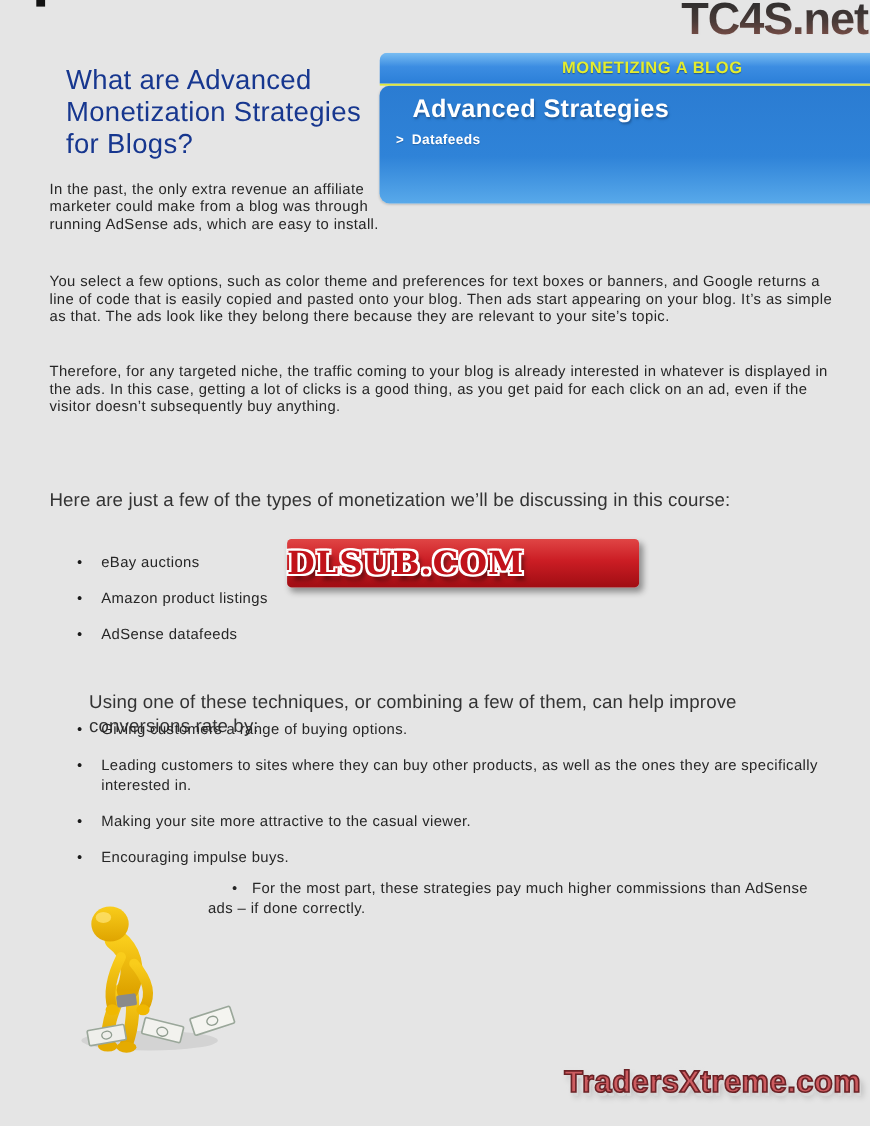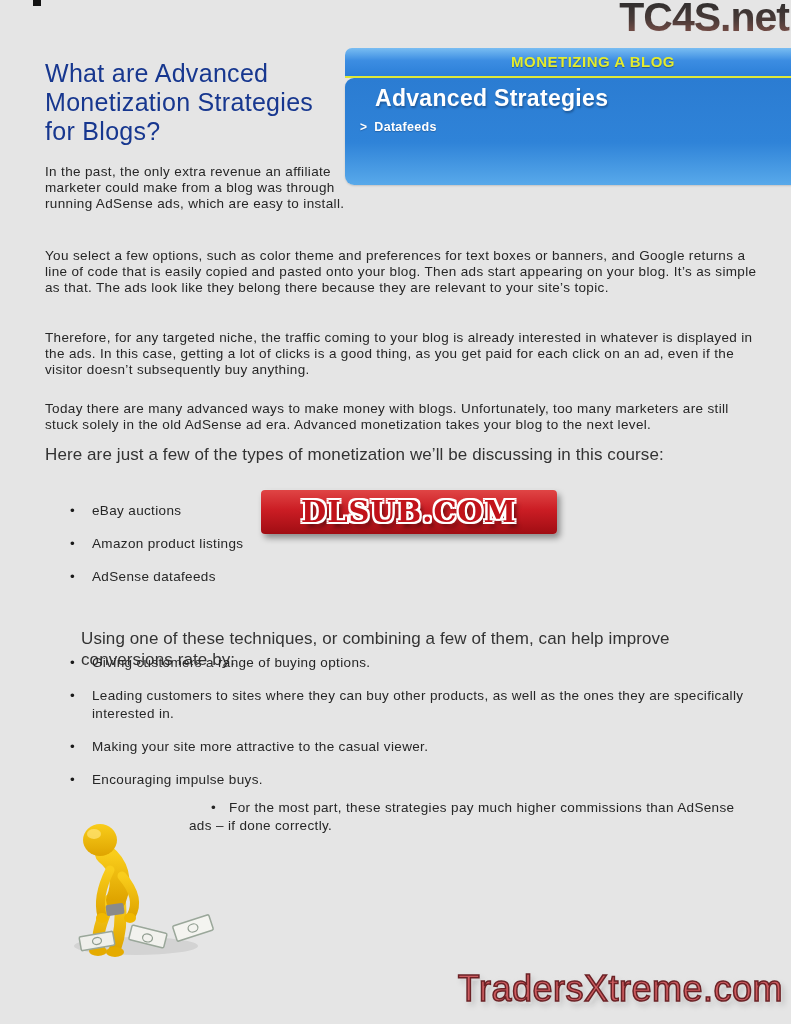--- a/index.html
+++ b/index.html
@@ -59,21 +59,21 @@
   }
   .bluebox-items { margin-top: 8px; margin-left: 15px; list-style: none; }
   .bluebox-items li {
     color: #ffffff; font-weight: bold; font-size: 12.5px; letter-spacing: 0.3px;
     margin-bottom: 10px; text-shadow: 0 1px 1px rgba(20,60,110,0.4);
   }
   .arrow { margin-right: 7px; font-size: 12px; }
 
   
   .heading {
-    position: absolute; left: 45px; top: 59px; width: 305px;
+    position: absolute; left: 60px; top: 59px; width: 305px;
     color: #17378f; font-size: 25px; line-height: 29px; font-weight: normal;
     letter-spacing: 0.3px;
   }
   .copy {
     color: #262626; font-size: 13.5px; line-height: 15.8px; letter-spacing: 0.35px;
     position: absolute; left: 45px;
   }
   .intro { top: 164px; width: 302px; }
   .p2 { top: 248px; width: 714px; }
   .p3 { top: 330px; width: 714px; }
@@ -89,25 +89,25 @@
   ul.blist { position: absolute; list-style: none; }
   ul.blist li { position: relative; padding-left: 22px; color: #262626; font-size: 13.5px; letter-spacing: 0.35px; }
   .blt { position: absolute; left: 0; top: 0; color: #1a1a1a; }
   .list1 { left: 70px; top: 502px; width: 300px; }
   .list1 li { line-height: 17px; margin-bottom: 16px; }
   .list2 { left: 70px; top: 654px; width: 680px; }
   .list2 li { line-height: 18px; margin-bottom: 15px; }
 
   
   .dlsub {
-    position: absolute; left: 261px; top: 490px; width: 296px; height: 44px;
+    position: absolute; left: 261px; top: 490px; width: 320px; height: 44px;
     background: linear-gradient(180deg, #e04545 0%, #cb1d24 45%, #a00d13 100%);
     border-radius: 4px;
     box-shadow: 3px 4px 6px rgba(0,0,0,0.40), 0 0 0 1px #e9e9e9;
-    text-align: center; line-height: 44px;
+    text-align: left; line-height: 44px;
     font-family: "DejaVu Serif", serif;
   }
   .dlsub-text {
     font-weight: bold; font-size: 29px; letter-spacing: 1px;
     color: #c1121a;
     text-shadow:
       -2px 0 0 #ffffff, 2px 0 0 #ffffff, 0 -2px 0 #ffffff, 0 2px 0 #ffffff,
       -2px -2px 0 #ffffff, 2px 2px 0 #ffffff, -2px 2px 0 #ffffff, 2px -2px 0 #ffffff,
       4px 5px 4px rgba(0,0,0,0.45);
   }
@@ -119,21 +119,21 @@
     text-indent: 22px;
   }
   .closing .blt-inline { margin-right: 13px; }
 
   
   .figure { position: absolute; left: 58px; top: 808px; }
 
   
   .traders {
     position: absolute; top: 968px; right: 8px;
-    font-size: 36px; font-weight: normal; letter-spacing: 0.5px;
+    font-size: 28px; font-weight: bold; letter-spacing: 0.5px;
     color: #cd5c60;
     -webkit-text-stroke: 1.5px #6b2226;
     text-shadow: 2px 3px 0 #d8d8d8, -2px -2px 3px #e3e3e3, 3px 4px 6px rgba(0,0,0,0.25);
   }
 </style>
 </head>
 <body>
 
 <div class="page">
 
@@ -152,21 +152,20 @@
         <li><span class="arrow">&gt;</span><span>Datafeeds</span></li>
       </ul>
     </div>
   </div>
 
   <h1 class="heading">What are Advanced Monetization Strategies for Blogs?</h1>
 
   <p class="copy intro">In the past, the only extra revenue an affiliate marketer could make from a blog was through running AdSense ads, which are easy to install.</p>
   <p class="copy p2">You select a few options, such as color theme and preferences for text boxes or banners, and Google returns a line of code that is easily copied and pasted onto your blog. Then ads start appearing on your blog. It’s as simple as that. The ads look like they belong there because they are relevant to your site’s topic.</p>
   <p class="copy p3">Therefore, for any targeted niche, the traffic coming to your blog is already interested in whatever is displayed in the ads. In this case, getting a lot of clicks is a good thing, as you get paid for each click on an ad, even if the visitor doesn’t subsequently buy anything.</p>
-  <p class="copy p4">Today there are many advanced ways to make money with blogs. Unfortunately, too many marketers are still stuck solely in the old AdSense ad era. Advanced monetization takes your blog to the next level.</p>
 
   <p class="lead lead1">Here are just a few of the types of monetization we’ll be discussing in this course:</p>
 
   <ul class="blist list1">
     <li><span class="blt">•</span><span>eBay auctions</span></li>
     <li><span class="blt">•</span><span>Amazon product listings</span></li>
     <li><span class="blt">•</span><span>AdSense datafeeds</span></li>
   </ul>
 
   <div class="dlsub">

